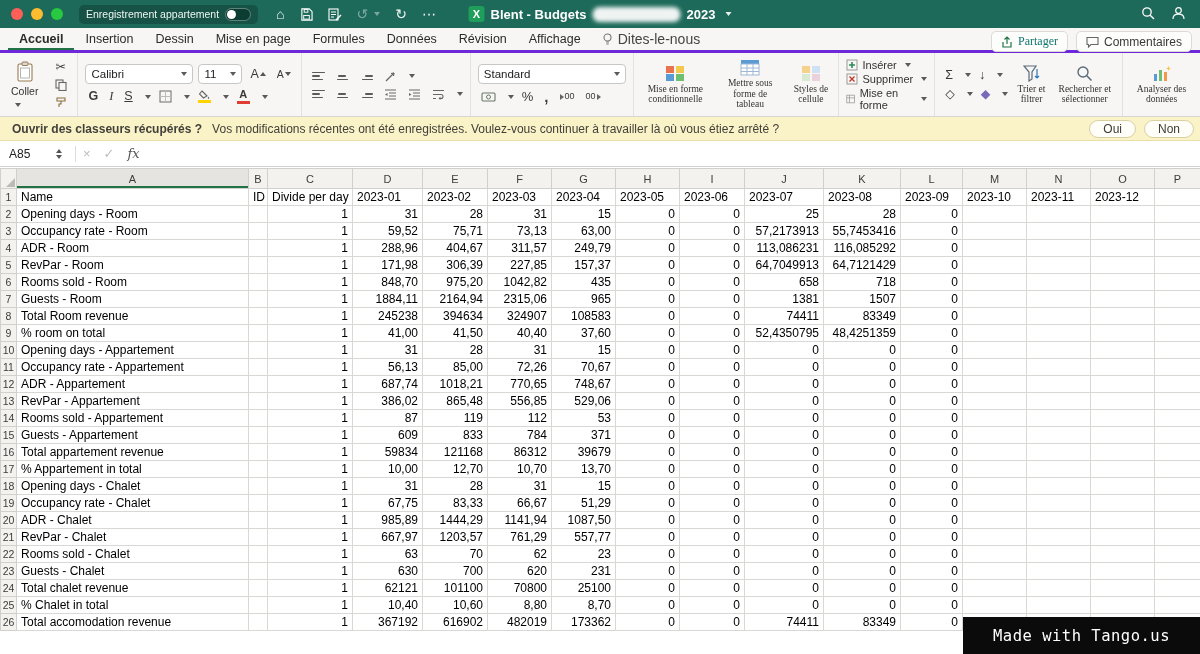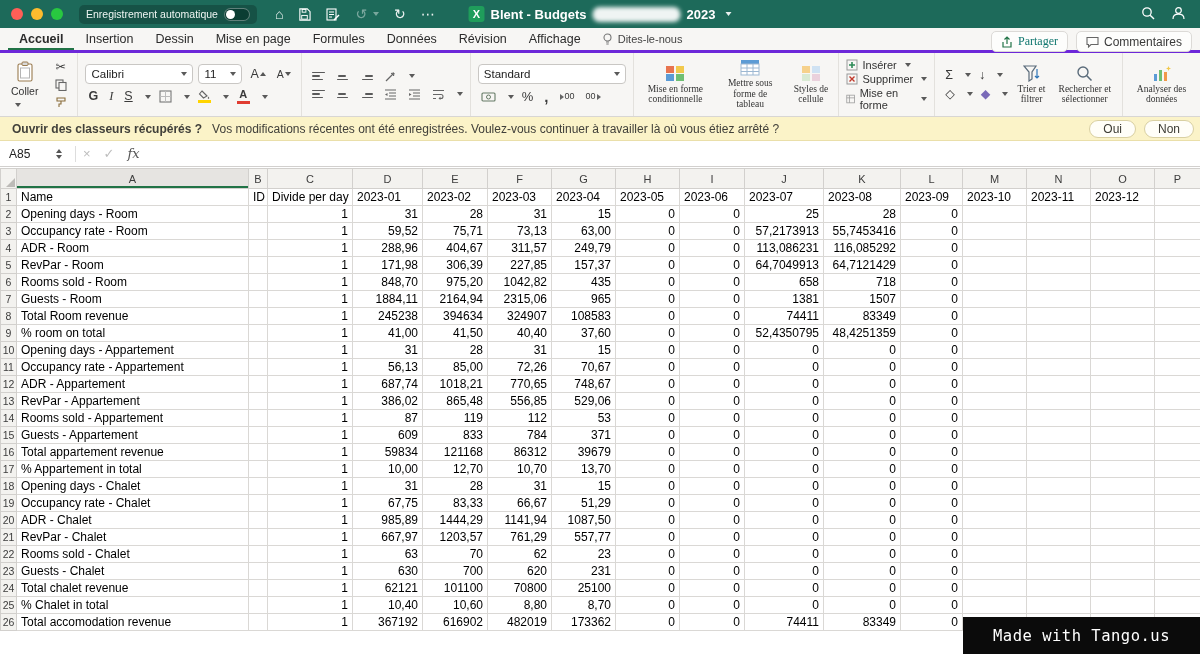--- a/index.html
+++ b/index.html
@@ -23,21 +23,21 @@
   .xl-badge { width:16px; height:16px; border-radius:3px; background:#1f9d5b; color:#fff; font-weight:700; font-size:11px; display:flex; align-items:center; justify-content:center; }
   .redacted { width:88px; height:15px; background:#fff; opacity:0.93; border-radius:7px; filter:blur(2px); }
   .tb-right { position:absolute; right:14px; top:0; height:28px; display:flex; align-items:center; gap:16px; }
   .caret { display:inline-block; width:0; height:0; border-left:3.5px solid transparent; border-right:3.5px solid transparent; border-top:4px solid #5a5a5a; margin-left:4px; }
   .caret.white { border-top-color:rgba(255,255,255,0.9); }
   
   .tabsrow { position:absolute; top:28px; left:0; right:0; height:25px; background:#f7f6f4; display:flex; align-items:center; border-bottom:3px solid #6d28d9; }
   .tabs { display:flex; align-items:center; margin-left:8px; height:100%; }
   .tab { padding:0 11px; height:100%; display:flex; align-items:center; font-size:12.5px; color:#2b2b2b; cursor:default; }
   .tab.active { font-weight:700; box-shadow:inset 0 -2px 0 #217346; }
-  .tellme { display:flex; align-items:center; gap:5px; margin-left:10px; color:#444; font-size:11px; }
+  .tellme { display:flex; align-items:center; gap:5px; margin-left:10px; color:#444; font-size:14px; }
   .tabsrow-right { position:absolute; right:8px; top:31px; display:flex; gap:8px; }
   .pillbtn { display:flex; align-items:center; gap:5px; border:1px solid #dcdad7; border-radius:5px; padding:2px 9px; font-size:12px; background:#fdfdfc; }
   .pillbtn.share { color:#0f766e;font-family:Liberation Serif, serif; }
   .pillbtn.comments { color:#3a3a3a; }
   
   .ribbon { position:absolute; top:53px; left:0; right:0; height:64px; background:#f7f6f4; border-bottom:1px solid #d8d6d3; display:flex; align-items:stretch; overflow:hidden; }
   .rgroup { display:flex; flex-direction:column; justify-content:center; padding:4px 7px; border-right:1px solid #e3e1dd; }
   .rgroup.hrow { flex-direction:row; align-items:center; gap:6px; }
   .rrow { display:flex; align-items:center; gap:5px; margin:2px 0; }
   .bigbtn { display:flex; flex-direction:column; align-items:center; justify-content:center; gap:2px; font-size:10.5px; color:#333; padding:2px 4px; border-radius:4px; }
@@ -87,21 +87,21 @@
 
 <div class="app">
 
   <div class="titlebar">
     <div class="traffic">
       <span class="tl red"></span>
       <span class="tl yellow"></span>
       <span class="tl green"></span>
     </div>
     <div class="autosave">
-      <span>Enregistrement automatique</span>
+      <span>Enregistrement appartement</span>
       <span class="toggle">
           <span class="knob"></span>
         </span>
     </div>
     <div class="tb-icons">
       <span class="tb-icon">⌂</span>
       <span class="tb-icon">
         <svg width="13" height="13" viewBox="0 0 14 14">
             <path d="M2 1h8l3 3v9H2z" fill="none" stroke="#fff" stroke-width="1.2"></path>
             <rect x="4" y="8" width="6" height="4" fill="none" stroke="#fff"></rect>

